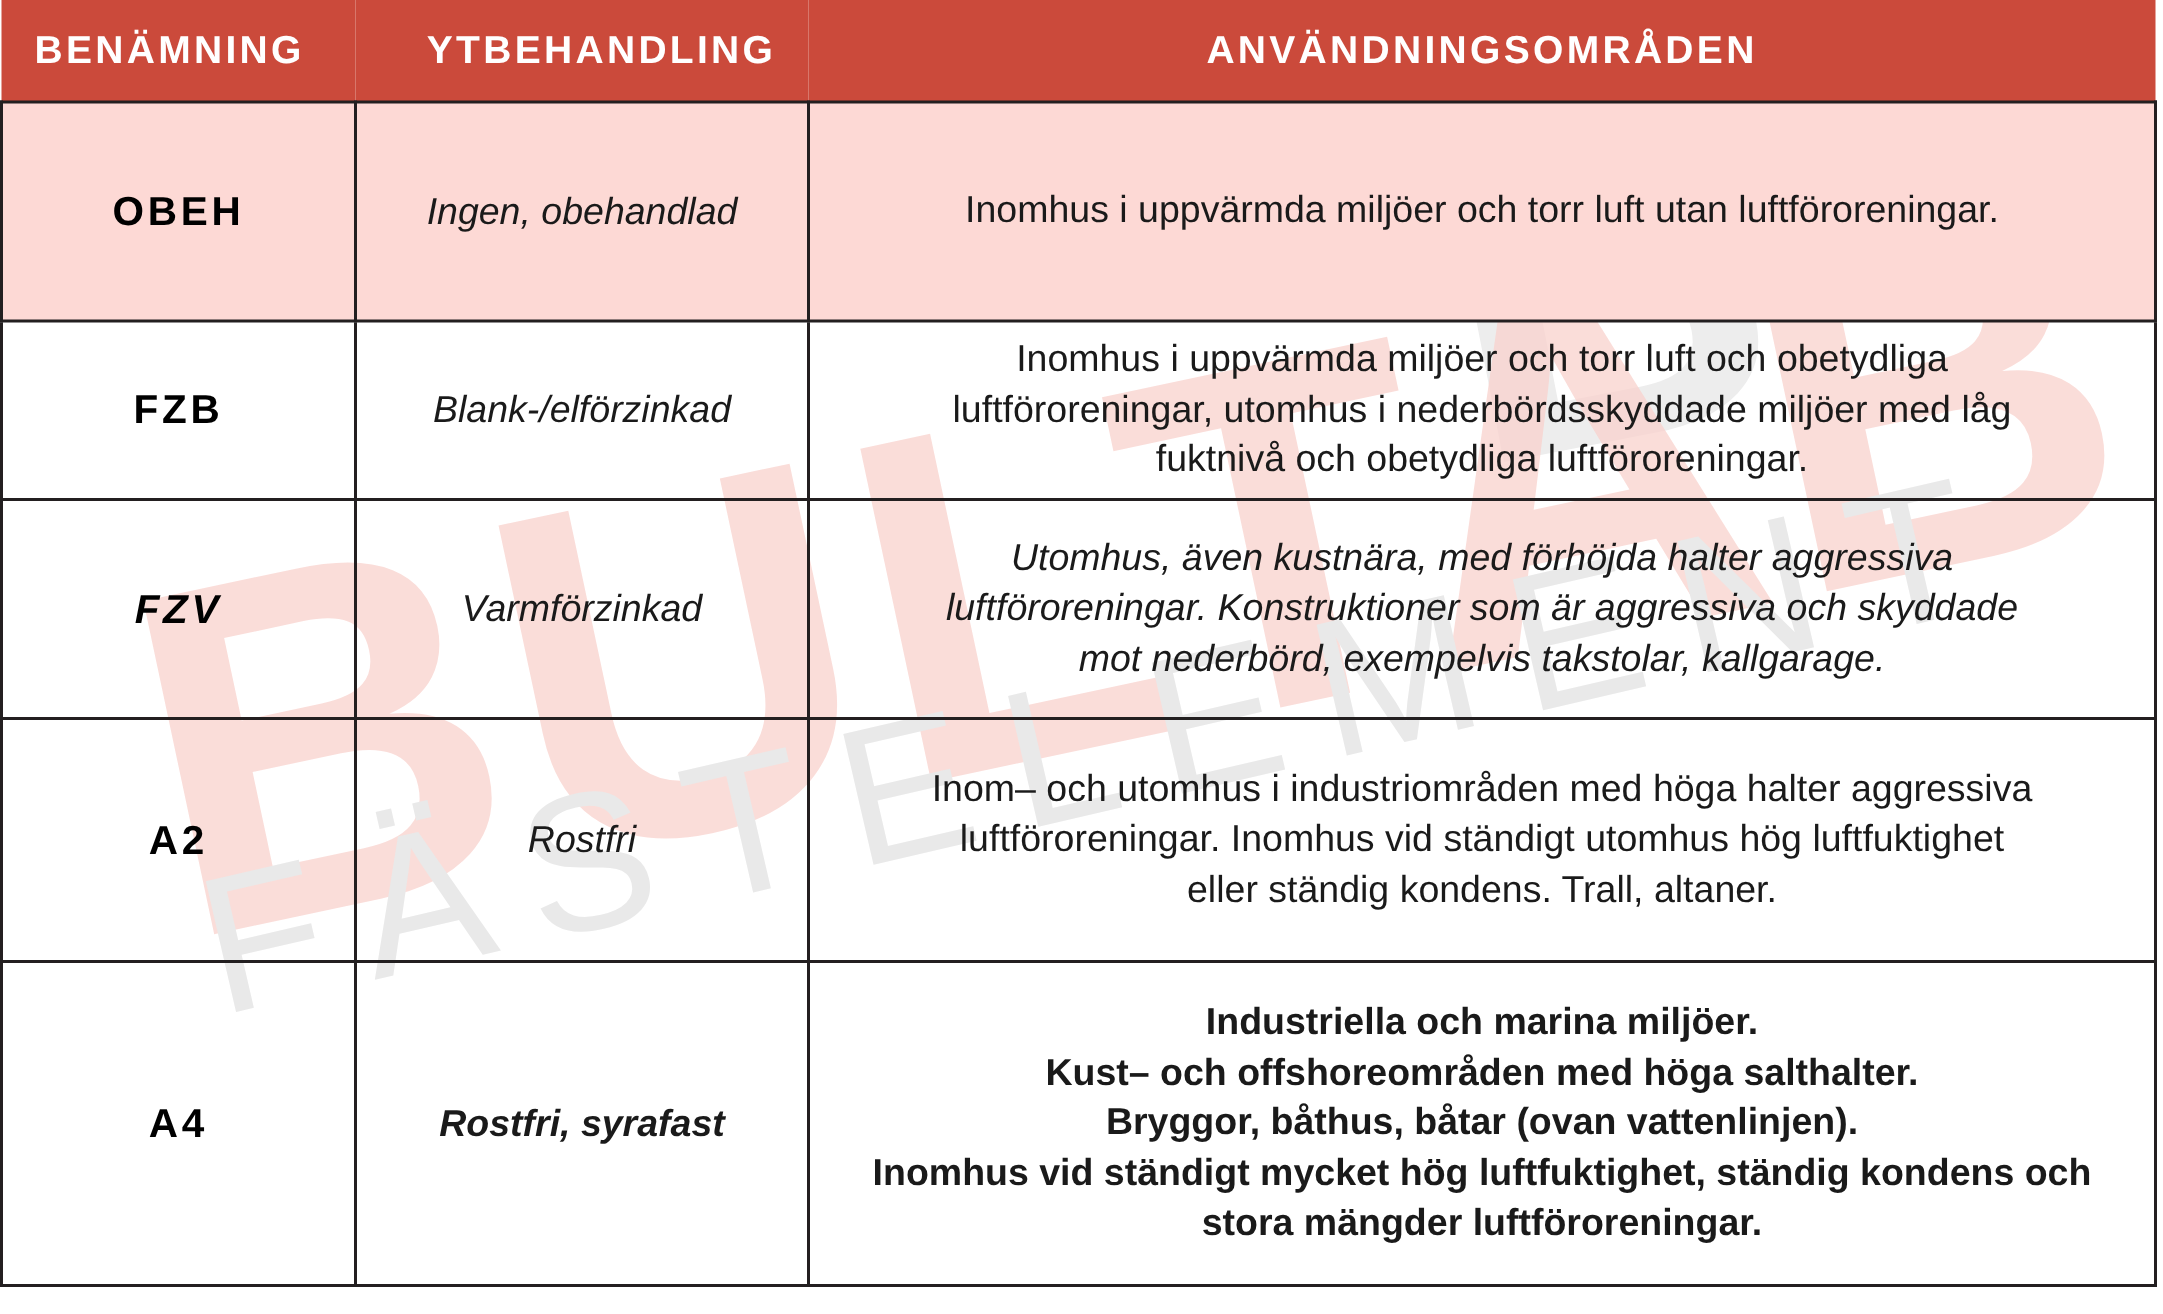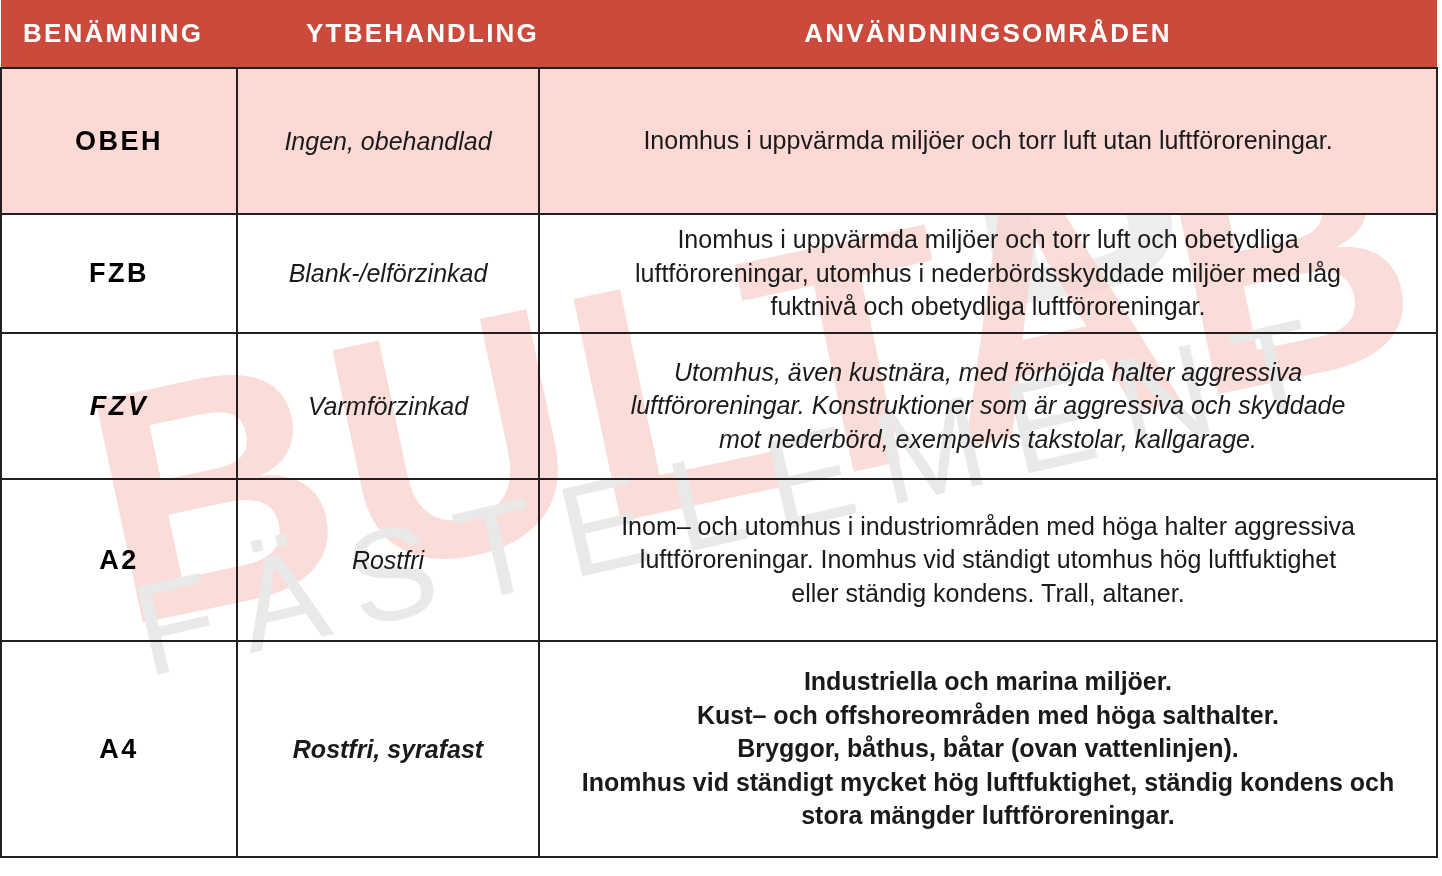--- a/index.html
+++ b/index.html
@@ -92,21 +92,21 @@
     font-weight: bold;
     font-size: 26px;
     letter-spacing: 2.2px;
     height: 68px;
     padding: 0 0 0 0;
     border: none;
     vertical-align: middle;
     box-sizing: border-box;
   }
   th.h1 { text-align: left;   padding-left: 22px; }
-  th.h2 { text-align: right;   padding-left: 26px; }
+  th.h2 { text-align: center;   padding-left: 26px; }
   th.h3 { text-align: center; }
 
   tbody td {
     border: 2px solid #231f20;
     vertical-align: middle;
     background: transparent;
     box-sizing: border-box;
     padding: 6px 8px;
   }
   tbody tr.row-highlight td {

